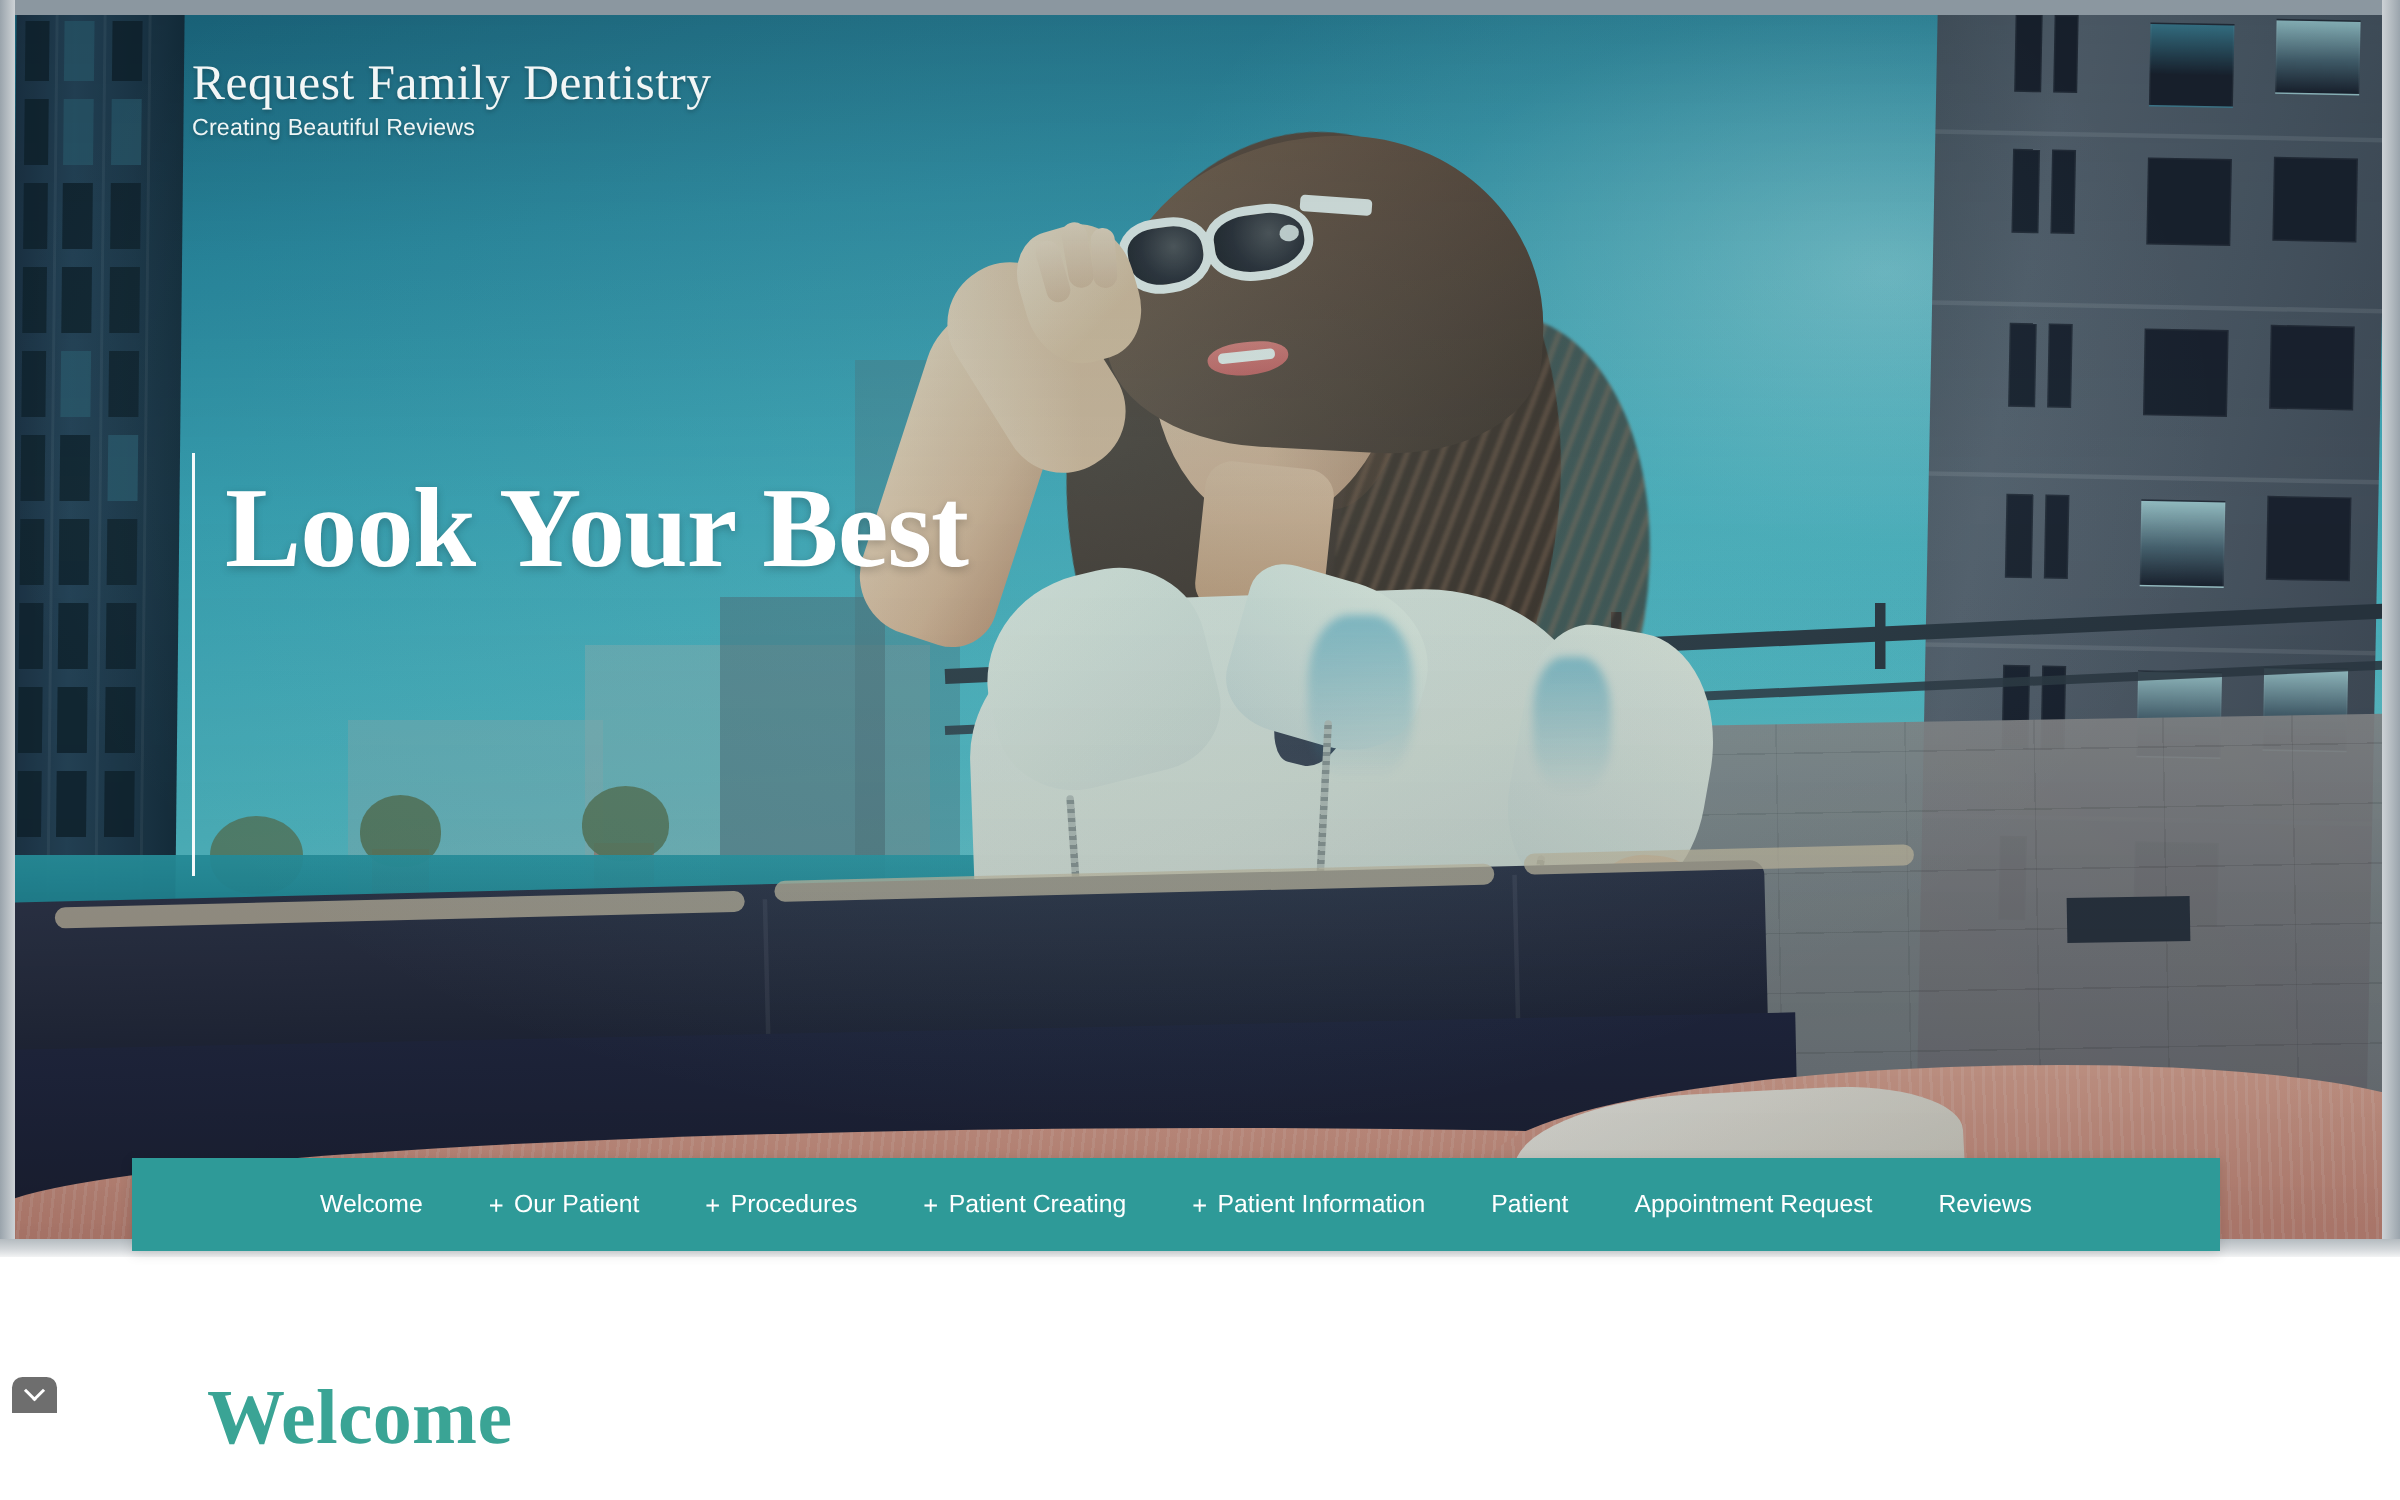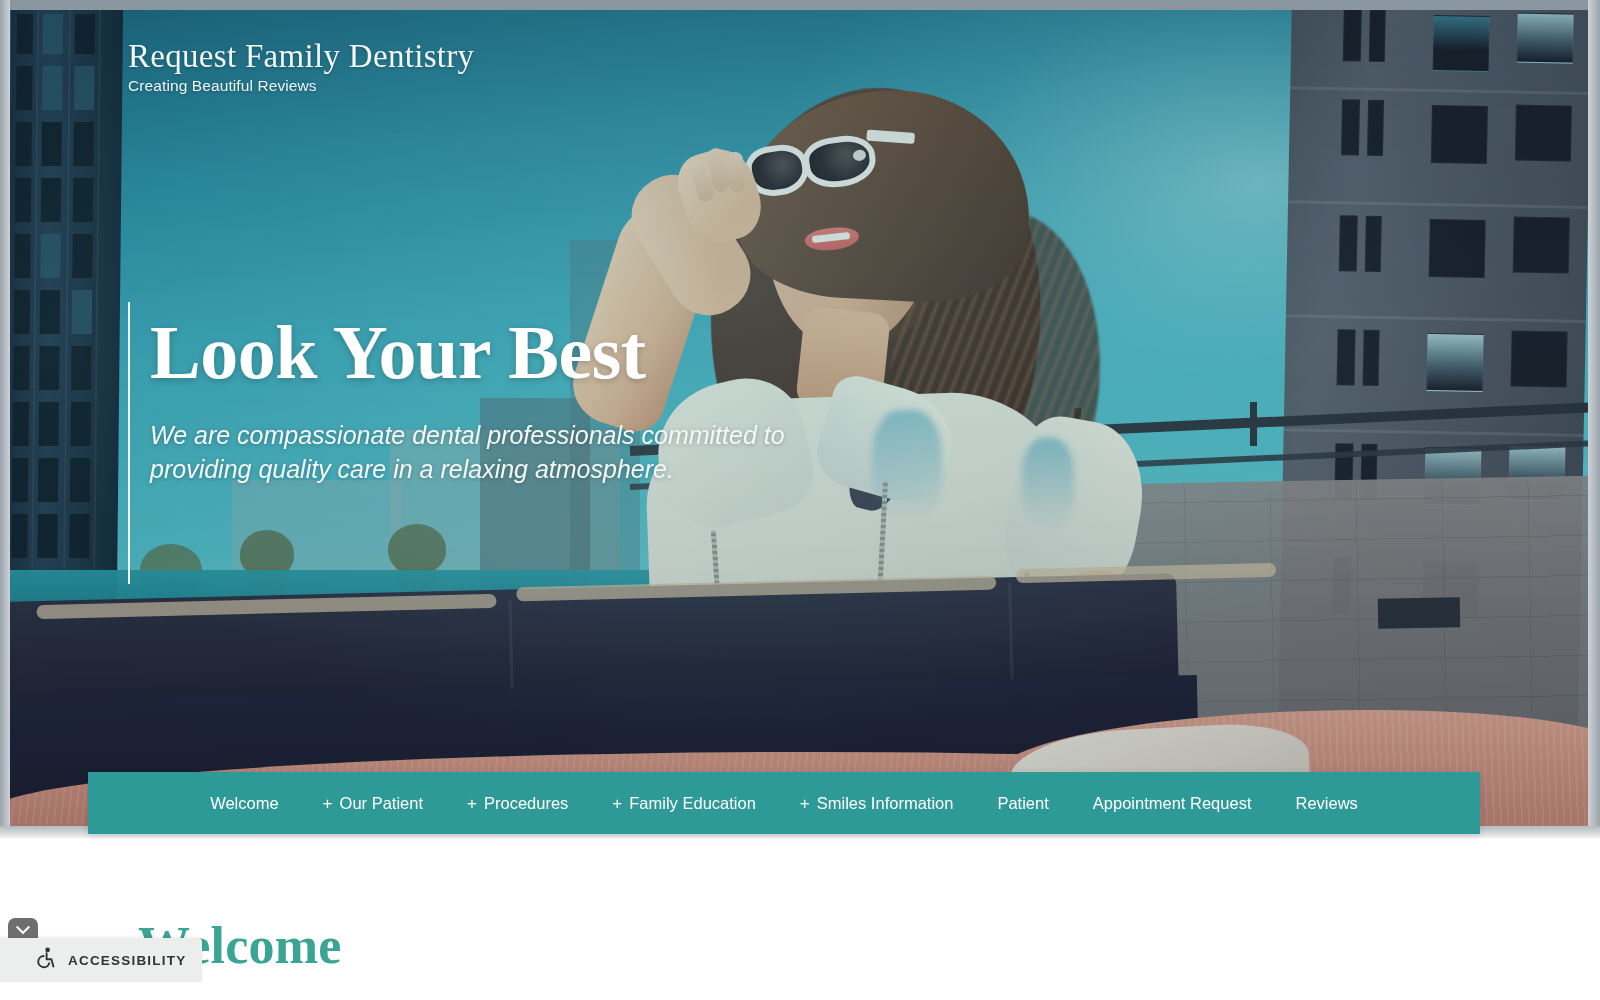--- a/index.html
+++ b/index.html
@@ -621,69 +621,58 @@
 
     <div class="logo">
       <div class="logo-title">Request Family Dentistry</div>
       <div class="logo-tag">Creating Beautiful Reviews</div>
     </div>
 
     <div class="accent-rule"></div>
 
     <div class="hero-copy">
       <h1 class="hero-h1">Look Your Best</h1>
-      <p class="hero-sub">We are compassionate dental professionals committed to providing quality care in a relaxing atmosphere.</p>
     </div>
 
   </section>
 
   <div class="frame-border-bottom"></div>
 
   <nav class="navbar" id="navbar">
       <a class="nav-item">
         <span>Welcome</span>
       </a>
       <a class="nav-item">
         <span class="nav-plus">+</span>
         <span>Our Patient</span>
       </a>
       <a class="nav-item">
         <span class="nav-plus">+</span>
         <span>Procedures</span>
       </a>
       <a class="nav-item">
         <span class="nav-plus">+</span>
-        <span>Family Education</span>
+        <span>Patient Creating</span>
       </a>
       <a class="nav-item">
         <span class="nav-plus">+</span>
-        <span>Smiles Information</span>
+        <span>Patient Information</span>
       </a>
       <a class="nav-item">
         <span>Patient</span>
       </a>
       <a class="nav-item">
         <span>Appointment Request</span>
       </a>
       <a class="nav-item">
         <span>Reviews</span>
       </a>
     </nav>
 
   <section class="below">
     <h2 class="welcome-h">Welcome</h2>
   </section>
 
   <div class="a11y-toggle">
     <span class="chev"></span>
   </div>
-  <div class="a11y-bar">
-    <span>
-      <svg width="20" height="22" viewBox="0 0 20 22" aria-hidden="true">
-        <circle cx="11.6" cy="2.9" r="2.3" fill="#2f3437"></circle>
-        <path d="M10.6 6.2 L10.6 12.2 L15.4 12.2 L17.4 19.6" stroke="#2f3437" stroke-width="1.9" fill="none" stroke-linecap="round" stroke-linejoin="round"></path>
-        <path d="M13.2 16.2 A5.6 5.6 0 1 1 7.6 9.0" stroke="#2f3437" stroke-width="1.9" fill="none" stroke-linecap="round"></path>
-      </svg>
-    </span>
-    <span class="a11y-label">ACCESSIBILITY</span>
-  </div>
 
 </div>
 
 </body></html>

